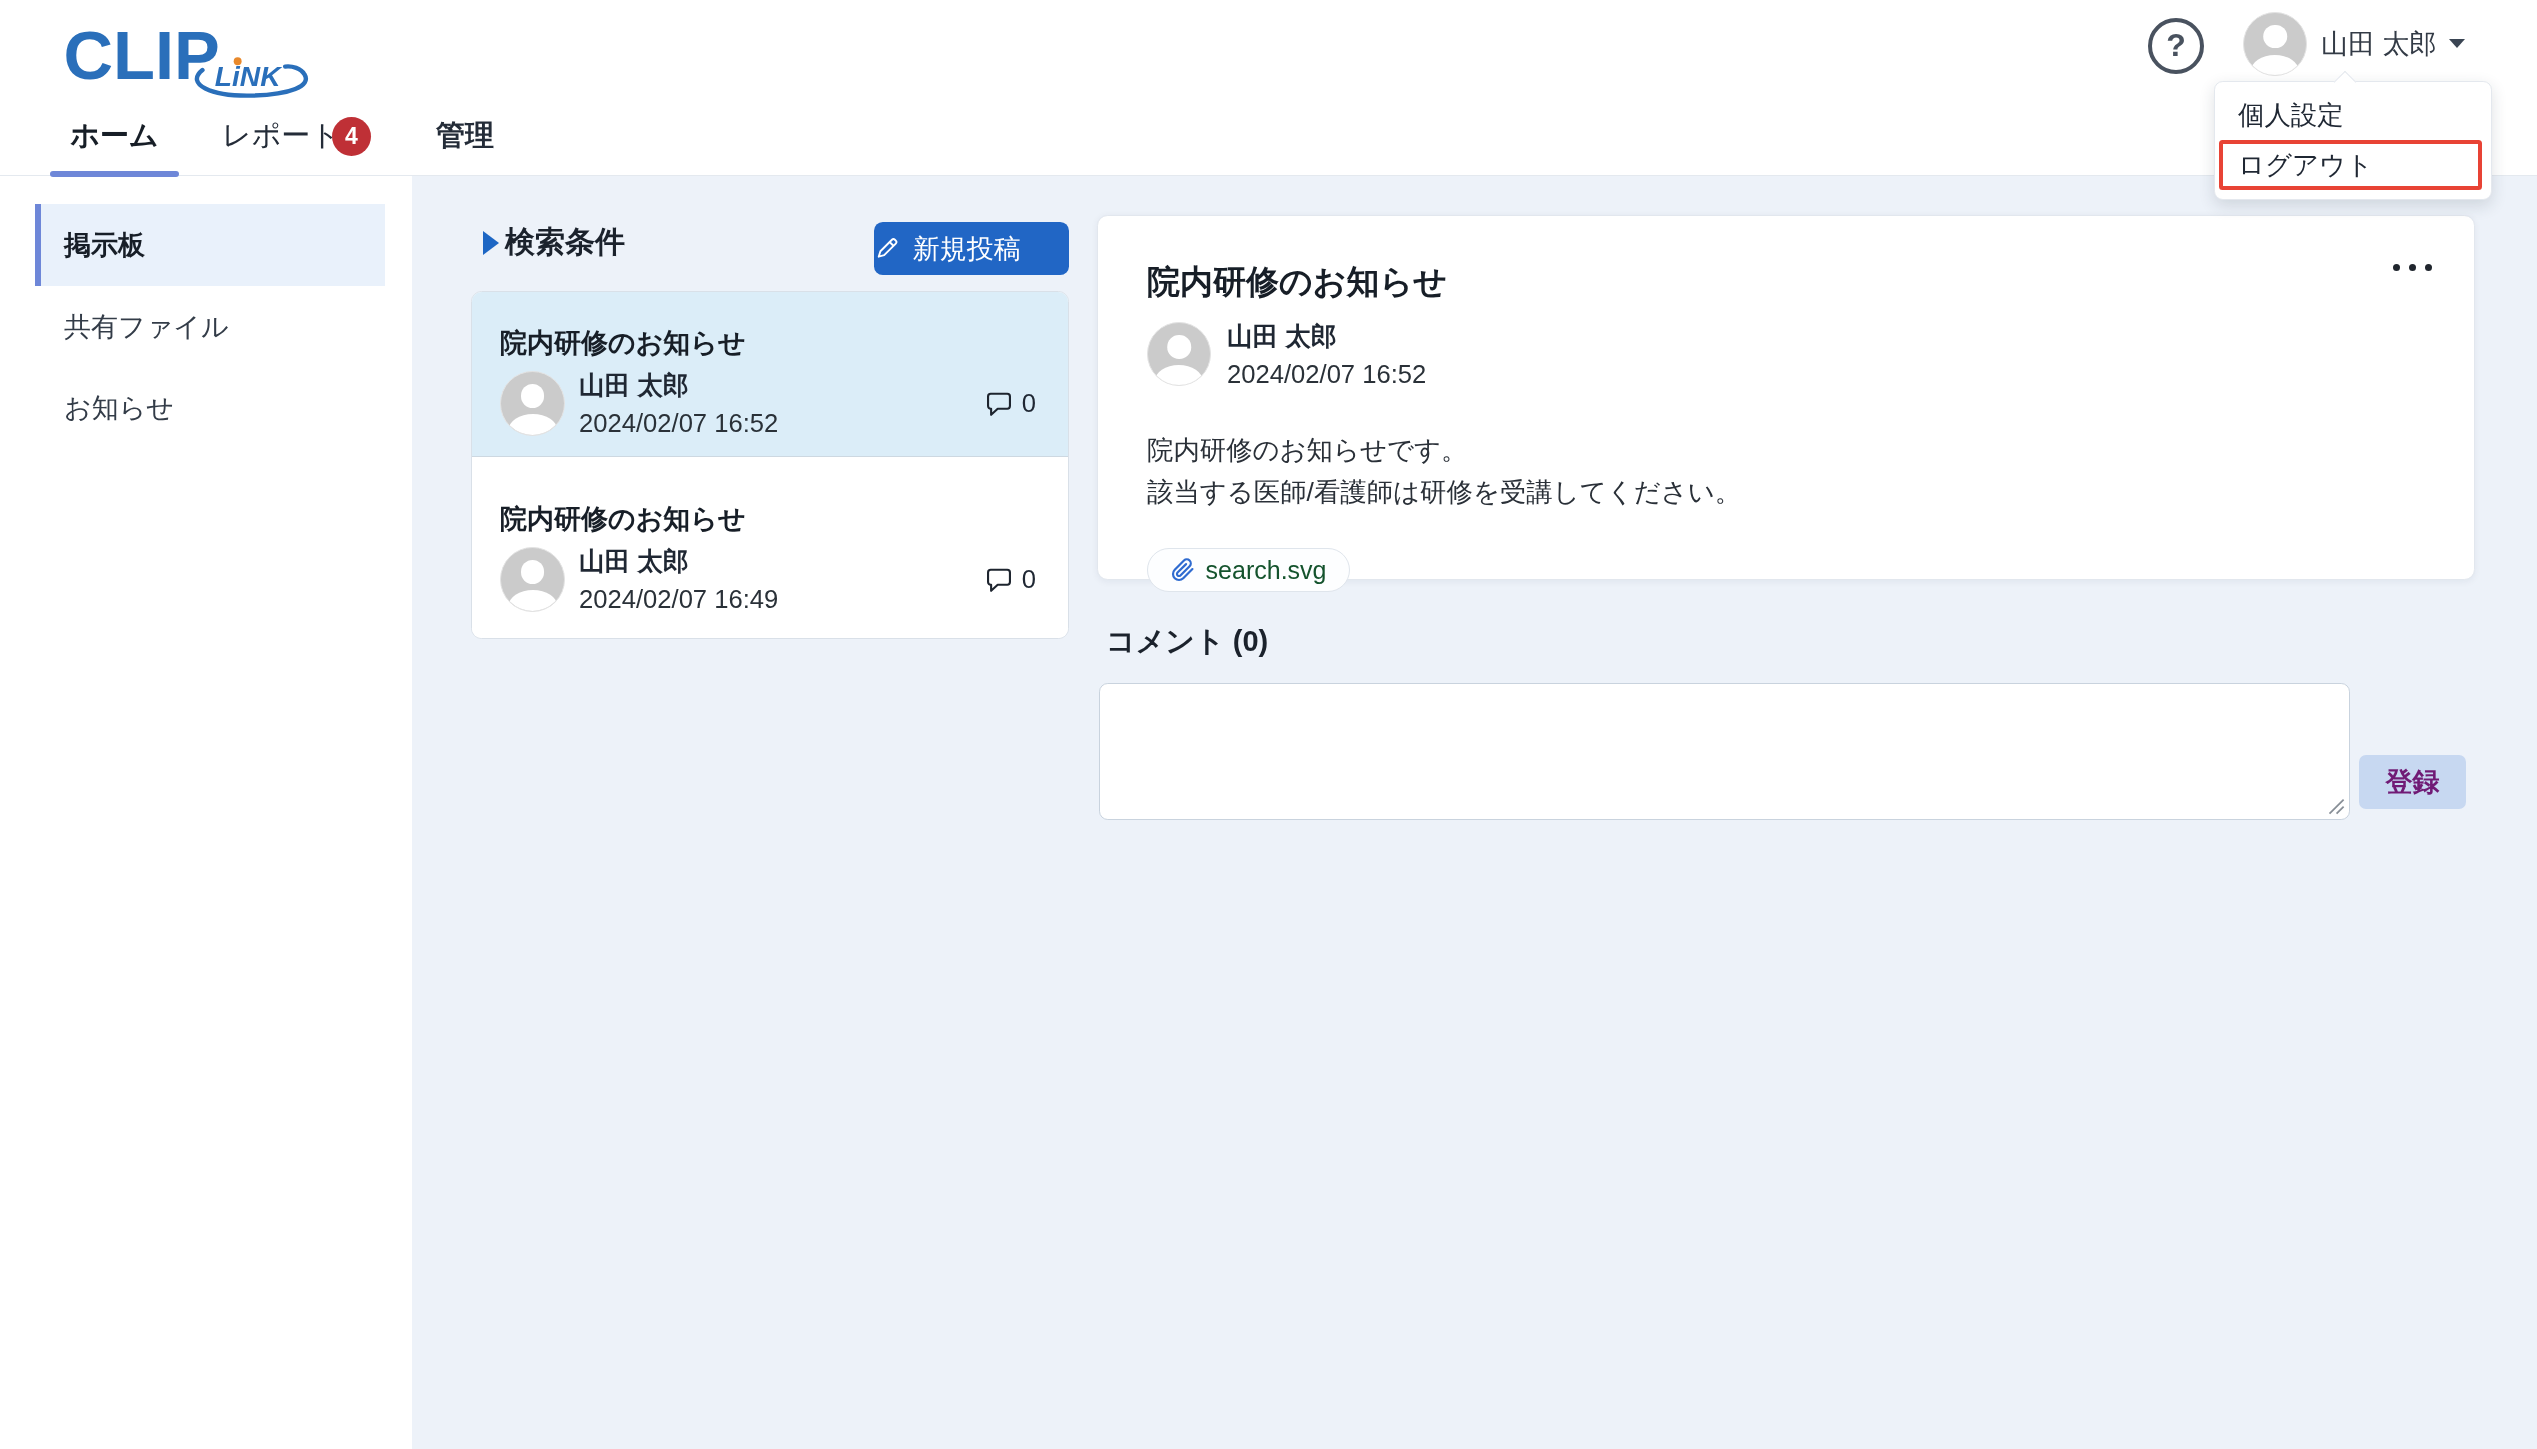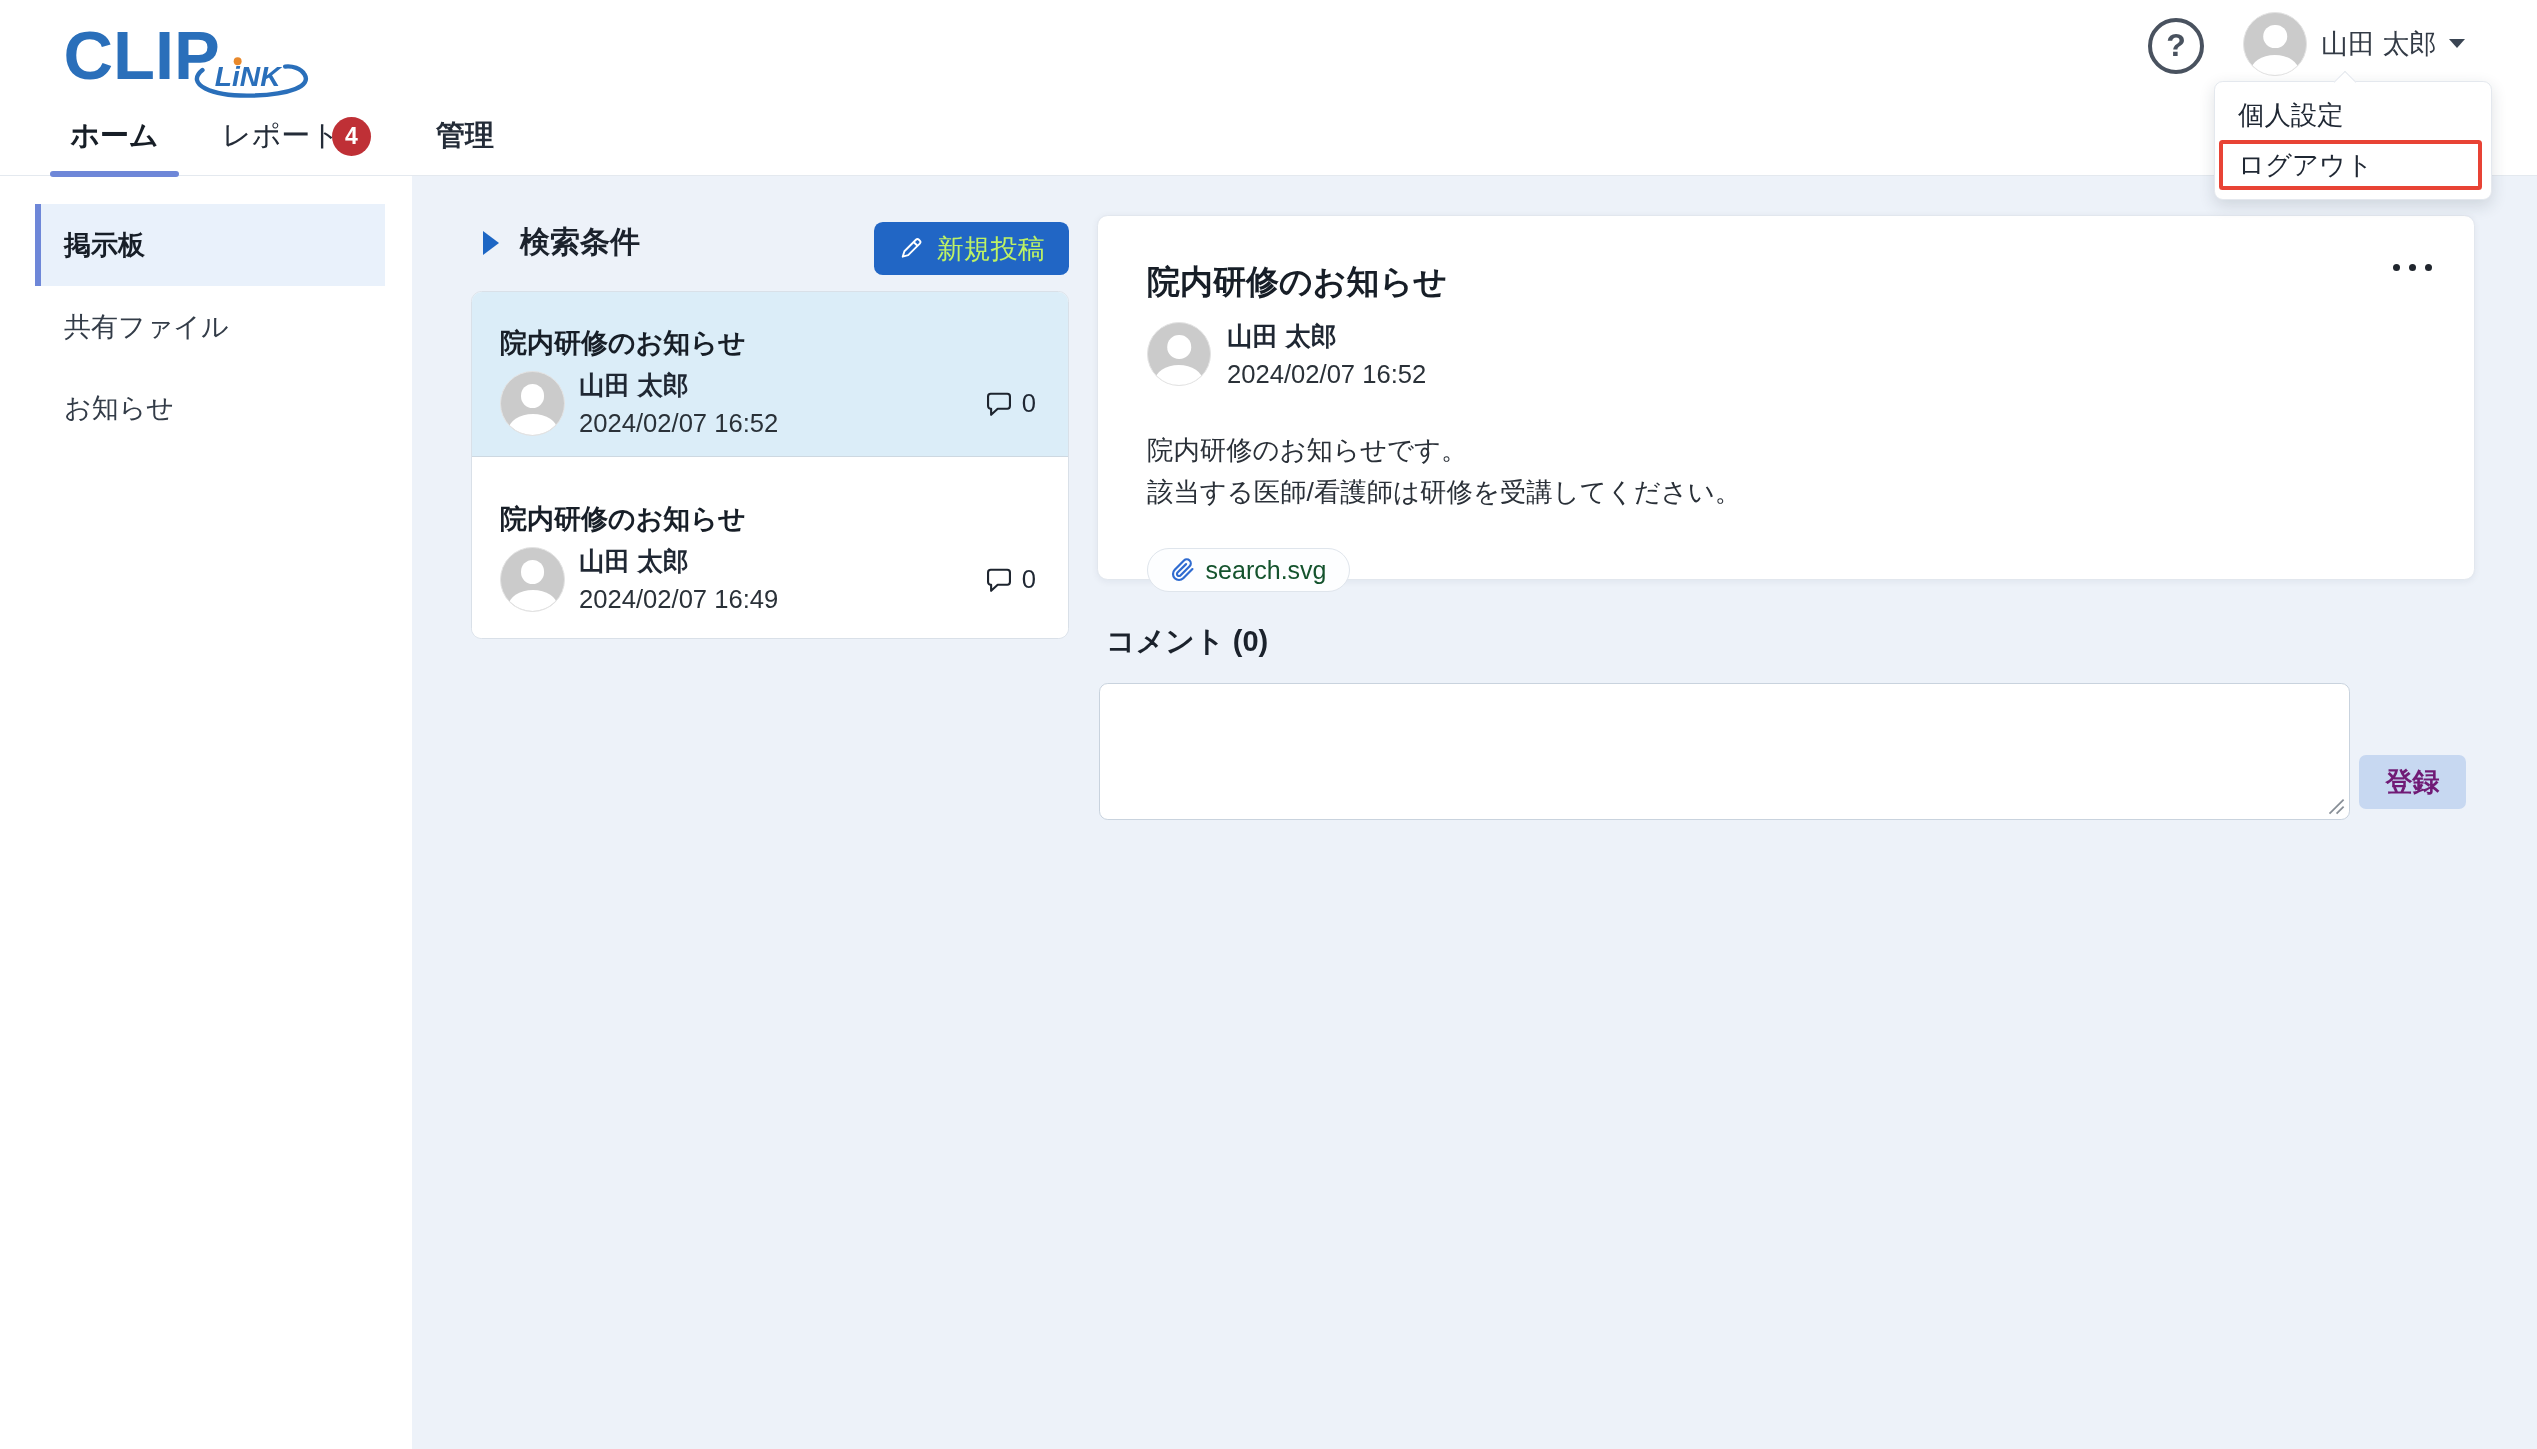--- a/index.html
+++ b/index.html
@@ -71,25 +71,25 @@
     background:#e9f1fb; font-weight:bold; color:#171e27; }
 
   
   .main { position:absolute; left:412px; top:176px; width:2125px; height:1273px;
     background:#edf2f9; }
 
   .search-row { position:absolute; left:71px; top:46px; display:flex; align-items:center;
     cursor:pointer; }
   .tri-right { width:0; height:0; border-top:12.3px solid transparent;
     border-bottom:12.3px solid transparent; border-left:16.7px solid #1d66c4; }
-  .search-label { margin-left:21px; font-size:30px; font-weight:bold; color:#1b222c; }
+  .search-label { margin-left:6px; font-size:30px; font-weight:bold; color:#1b222c; }
 
   .new-post-btn { position:absolute; left:462px; top:46px; width:195px; height:53px;
-    background:#2166c5; border:none; border-radius:8.8px; color:#bef264; font-size:27px;
-    display:flex; align-items:center; justify-content:center; gap:12.3px; cursor:pointer;
+    background:#2166c5; border:none; border-radius:8.8px; color:#ffffff; font-size:27px;
+    display:flex; align-items:center; gap:12.3px; cursor:pointer;
     font-family:inherit; }
 
   .post-list { position:absolute; left:59px; top:115px; width:598px;
     background:#fff; border:1.8px solid #d9e0e8; border-radius:10.6px; overflow:hidden; }
   .post { padding:33px 32px 0 28px; height:165px; background:#fff; cursor:pointer; }
   .post.selected { background:#dbedf8; border-bottom:1.8px solid #cdd8e1; }
   .post:last-child { height:181px; padding-top:44px; }
   .post-title { font-size:27px; font-weight:bold; color:#171e27; }
   .post-row { display:flex; align-items:center; margin-top:7px; }
   .post-avatar { width:65px; height:65px; flex:0 0 auto; }

